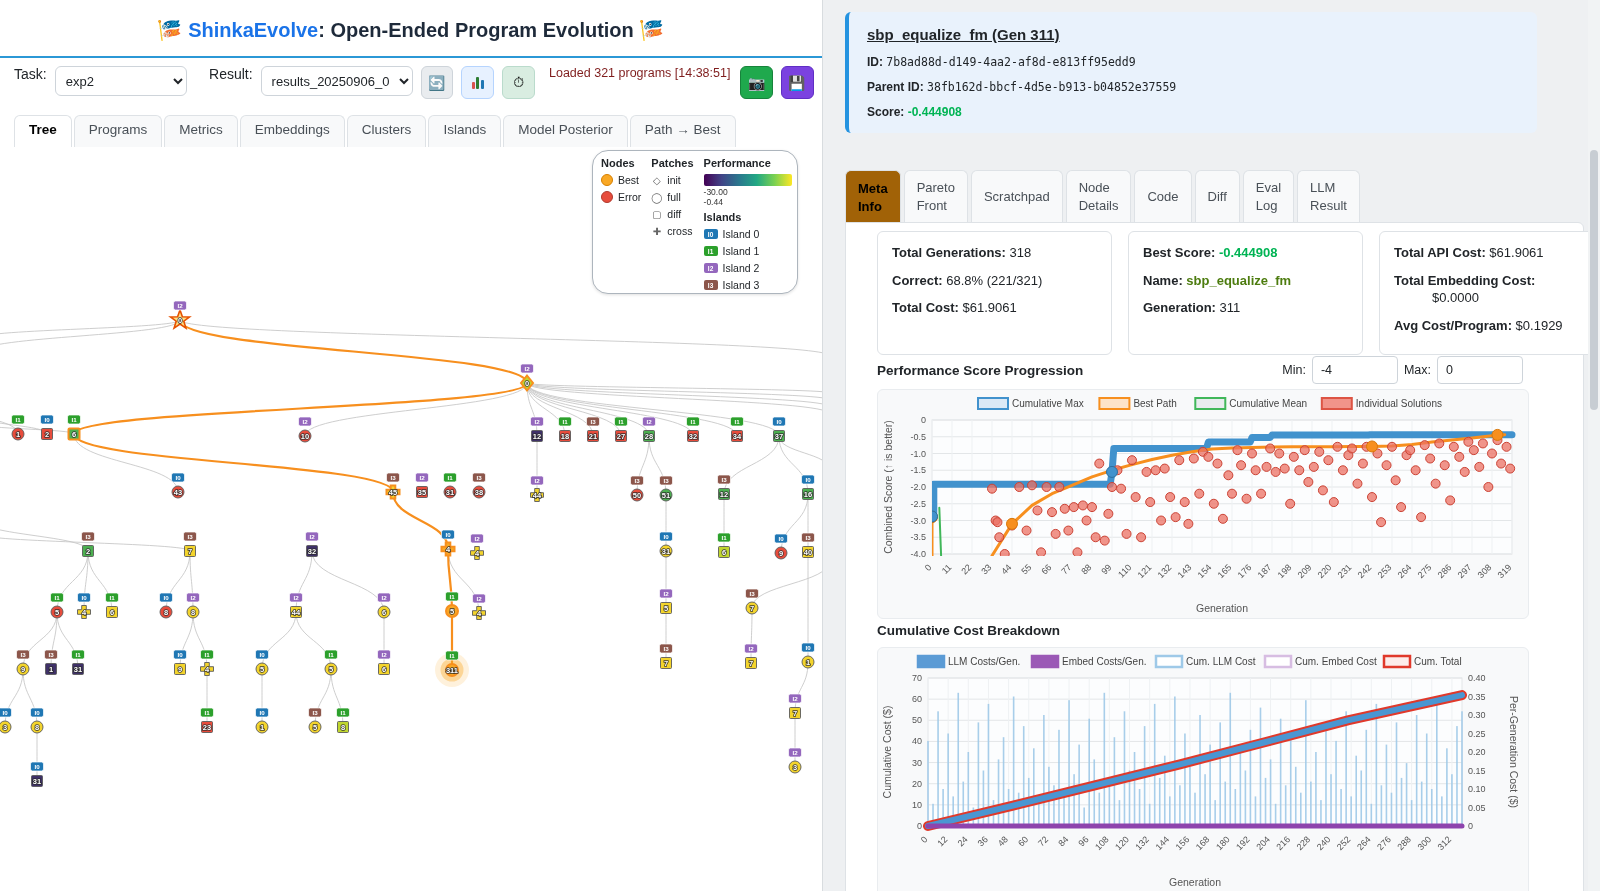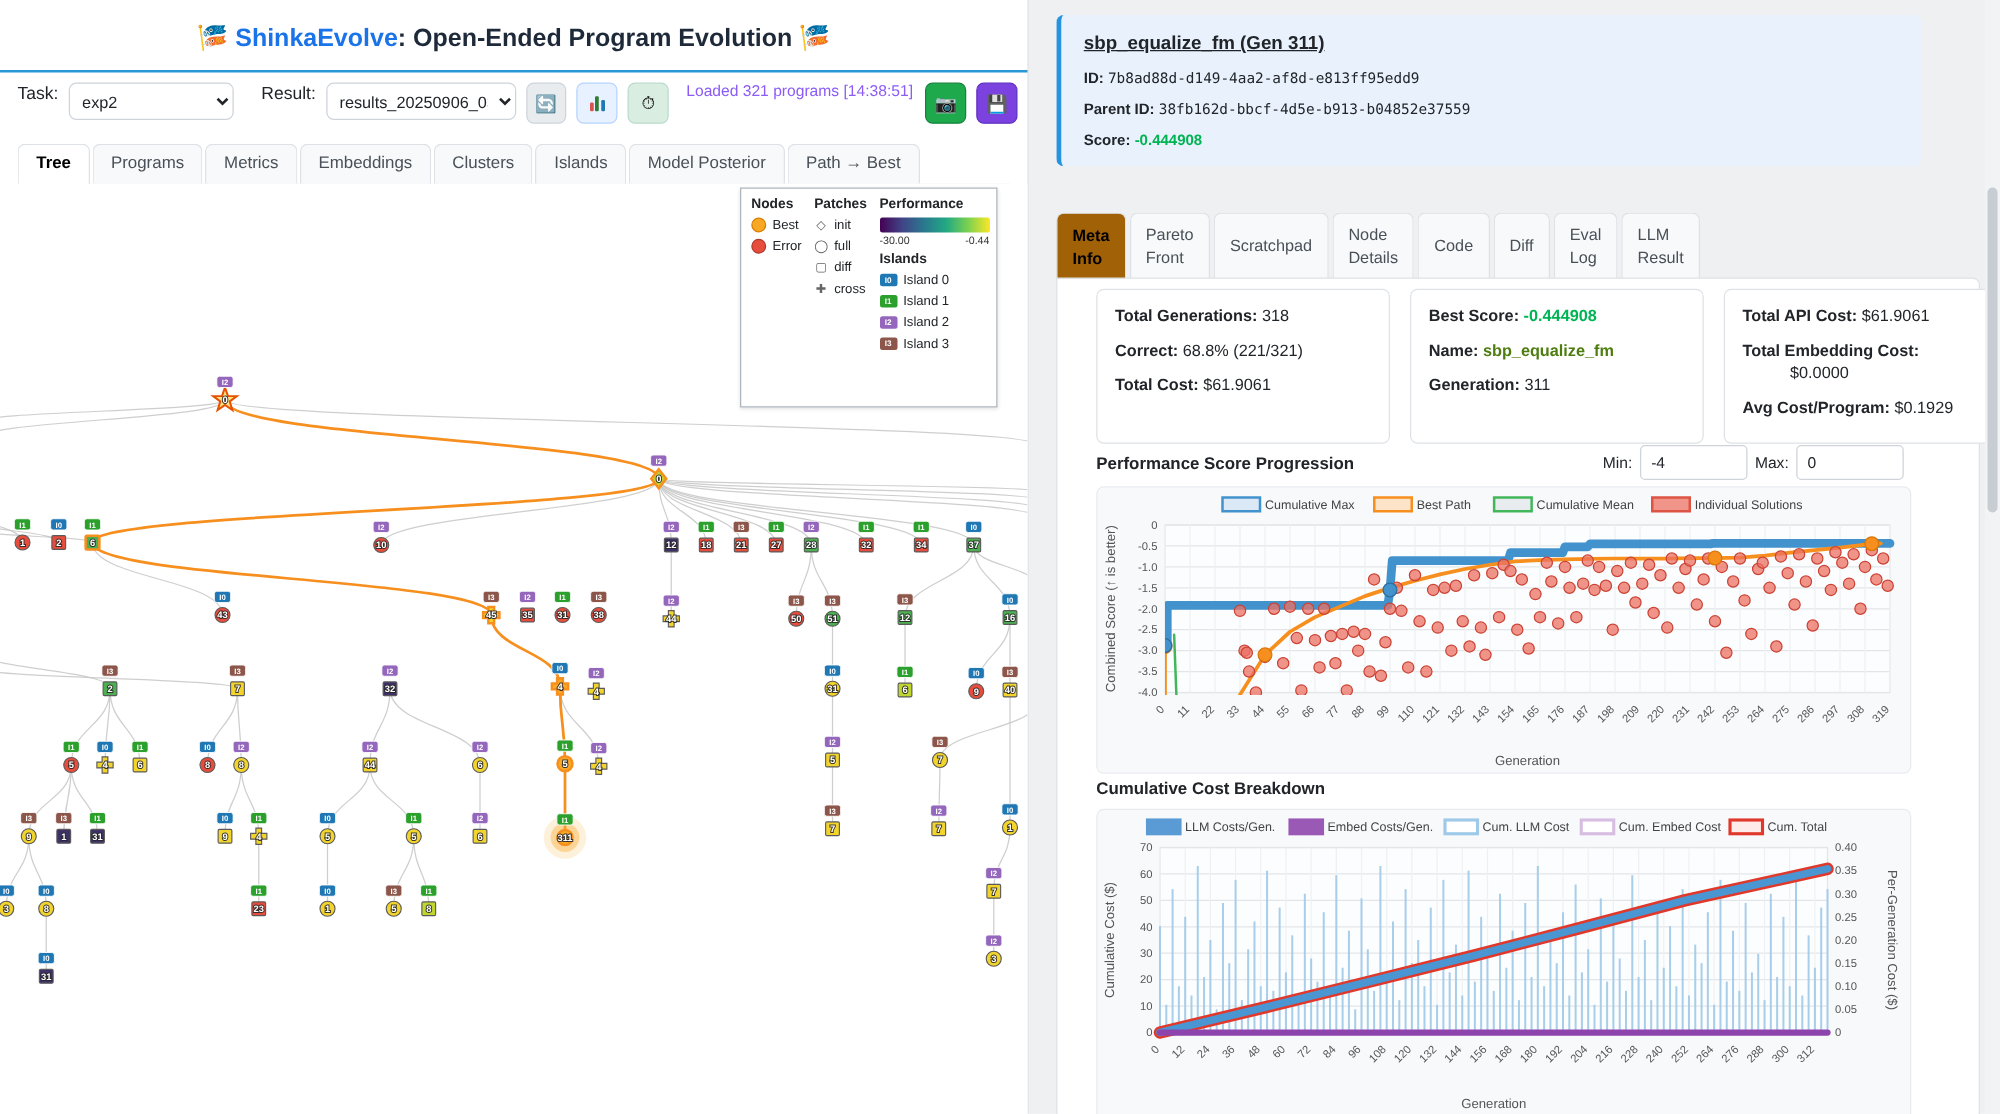--- a/index.html
+++ b/index.html
@@ -14,34 +14,34 @@
   select.ctl{height:30px;border:1px solid #ced4da;border-radius:6px;background:#fff;font-size:13px;color:#212529;padding:2px 6px;}
   #task-select{width:160px;margin-right:14px;}
   #result-select{width:152px;}
   .tool-btn{height:31px;width:38px;border-radius:6px;border:1px solid #ced4da;display:flex;align-items:center;justify-content:center;font-size:14px;cursor:pointer;background:#e9ecef;}
   .tool-btn.blue{background:#e7f1ff;border-color:#b6d4fe;}
   .tool-btn.greenlight{background:#d9ede1;border-color:#badbcc;}
   .tool-btn.green{background:#1fa94d;border-color:#17833b;color:#fff;}
   .tool-btn.purple{background:#7b42e0;border-color:#5f2ec4;color:#fff;}
   .bar-icon{display:flex;align-items:flex-end;gap:1.5px;height:13px;}
   .bar-icon span{width:3px;display:inline-block;border-radius:1px;}
-  #loaded-text{font-size:12.5px;color:#8b5cf6;margin-left:6px;margin-right:2px;white-space:nowrap;}
+  #loaded-text{font-size:12.5px;color:#7f1d1d;margin-left:6px;margin-right:2px;white-space:nowrap;}
   #left-tabs{position:absolute;left:14px;top:115px;width:794px;height:32px;display:flex;gap:2px;border-bottom:1px solid #dee2e6;}
   .ltab{padding:6px 14px;font-size:13.5px;color:#495057;background:#f8f9fa;border:1px solid #dee2e6;border-bottom:none;border-radius:6px 6px 0 0;margin-bottom:0;cursor:pointer;white-space:nowrap;}
   .ltab.active{background:#fff;color:#000;font-weight:bold;position:relative;margin-bottom:-1px;border-bottom:1px solid #fff;}
   #tree-wrap{position:absolute;left:0;top:147px;width:822px;height:744px;overflow:hidden;background:#fff;}
   
-  #tree-legend{position:absolute;left:592px;top:3px;width:206px;height:176px;background:#fff;border:1px solid #adb5bd;border-radius:0;box-shadow:0 1px 3px rgba(0,0,0,.12);padding:6px 8px;box-sizing:border-box;display:flex;gap:10px;font-size:10.5px;color:#212529;}
+  #tree-legend{position:absolute;left:592px;top:3px;width:206px;height:144px;background:#fff;border:1px solid #adb5bd;border-radius:16px;box-shadow:0 1px 3px rgba(0,0,0,.12);padding:6px 8px;box-sizing:border-box;display:flex;gap:10px;font-size:10.5px;color:#212529;}
   .lg-col h4{margin:0 0 5px 0;font-size:11px;}
   .lg-item{display:flex;align-items:center;gap:5px;margin-bottom:5px;}
   .dot{width:10px;height:10px;border-radius:50%;display:inline-block;}
   .patch-glyph{color:#666;font-size:10px;width:11px;text-align:center;}
   .isl-badge{width:14px;height:10px;border-radius:2px;color:#fff;font-size:6.5px;font-weight:bold;display:flex;align-items:center;justify-content:center;}
   #perf-gradient{width:88px;height:12px;border-radius:2px;background:linear-gradient(to right,#440154,#414487,#2a788e,#22a884,#7ad151,#fde725);}
-  .grad-labels{display:flex;justify-content:space-between;font-size:8.5px;color:#333;margin-top:1px;width:88px;}
+  .grad-labels{display:flex;justify-content:space-between;font-size:8.5px;color:#333;margin-top:1px;width:88px;flex-direction:column;}
   
   #right-panel{position:absolute;left:823px;top:0;width:777px;height:891px;background:#eef0f2;}
   #node-header{position:absolute;left:22px;top:12px;width:692px;background:#e9f2fc;border-left:4px solid #2493e0;border-radius:6px;padding:14px 18px;box-sizing:border-box;}
   #node-header h2{margin:0 0 12px 0;font-size:15px;color:#212529;text-decoration:underline;}
   .nh-line{font-size:12px;color:#212529;margin-bottom:11px;}
   .nh-line b{font-weight:bold;}
   .mono{font-family:"DejaVu Sans Mono","Liberation Mono",monospace;font-size:11.5px;}
   .score-val{font-weight:bold;}
   #right-tabs{position:absolute;left:22px;top:170px;width:740px;display:flex;gap:3px;}
   .rtab{min-height:40px;padding:6px 12px;font-size:13px;color:#495057;background:#f8f9fa;border:1px solid #dee2e6;border-bottom:none;border-radius:6px 6px 0 0;display:flex;align-items:center;white-space:pre-line;line-height:1.35;cursor:pointer;}

